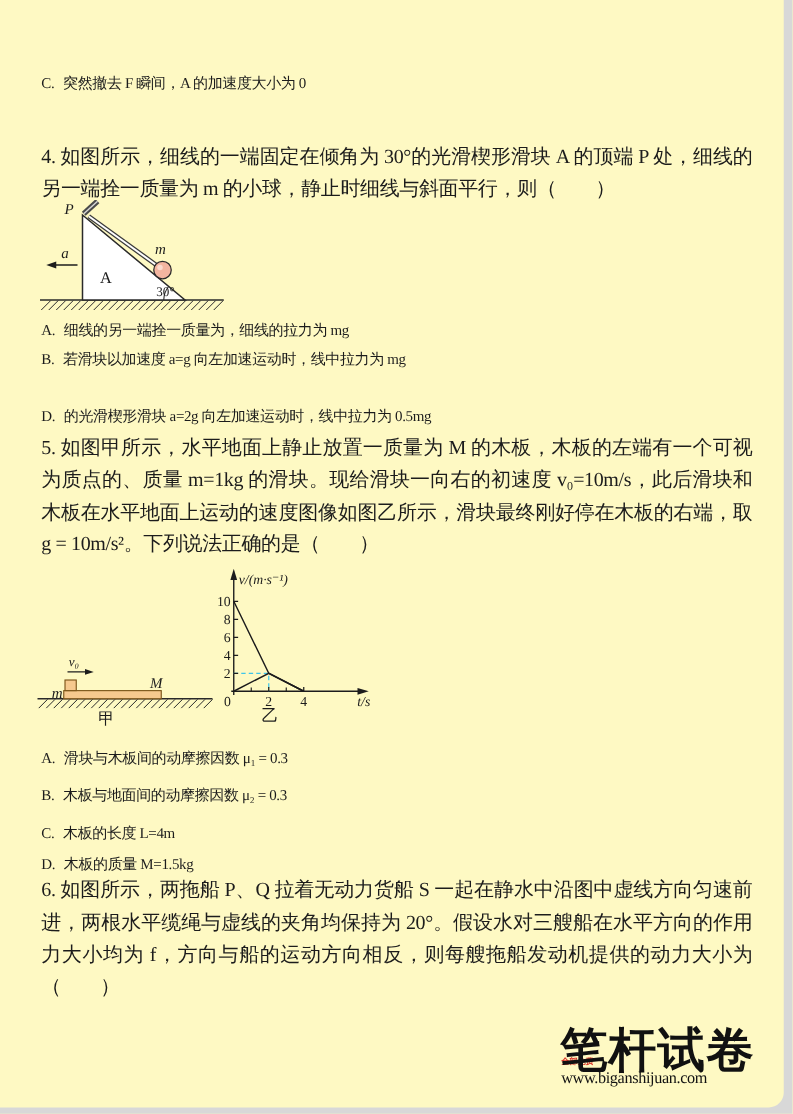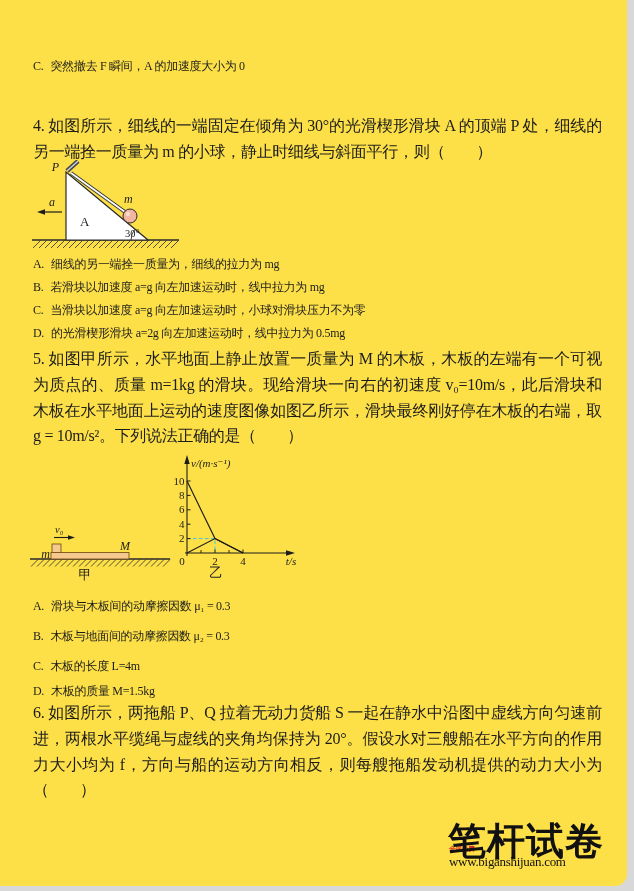--- a/index.html
+++ b/index.html
@@ -4,21 +4,21 @@
 <style>
   html,body{margin:0;padding:0;}
   body{
     width:634px;height:891px;overflow:hidden;position:relative;
     background:#d8d8d8;
     font-family:"Liberation Serif","DejaVu Serif",serif;
     color:#1c1c1c;
   }
   .page{
     position:absolute;left:0;top:0;width:627px;height:886px;
-    background:#fde047;border-bottom-right-radius:12px;
+    background:#fef9c3;border-bottom-right-radius:12px;
   }
   .line{
     position:absolute;left:33px;width:575px;
     font-size:12px;letter-spacing:-0.3px;line-height:1.3;
     white-space:nowrap;
   }
   .stem{
     position:absolute;left:33px;width:569px;
     font-size:16px;letter-spacing:-0.3px;line-height:25.8px;
     text-align:justify;
@@ -105,23 +105,20 @@
     <text x="94" y="43" class="var" font-size="12">m</text>
     <text x="95" y="77" font-size="10.5">30°</text>
   </svg>
 
   <div class="line opt" style="top:257px">
     <span class="ol">A.</span><span>细线的另一端拴一质量为，细线的拉力为 mg</span>
   </div>
   <div class="line opt" style="top:280px">
     <span class="ol">B.</span><span>若滑块以加速度 a=g 向左加速运动时，线中拉力为 mg</span>
   </div>
-  <div class="line opt" style="top:303px">
-    <span class="ol">C.</span><span>当滑块以加速度 a=g 向左加速运动时，小球对滑块压力不为零</span>
-  </div>
   <div class="line opt" style="top:326px">
     <span class="ol">D.</span><span>的光滑楔形滑块 a=2g 向左加速运动时，线中拉力为 0.5mg</span>
   </div>
 
   <div class="stem" style="top:346px">5. 如图甲所示，水平地面上静止放置一质量为 M 的木板，木板的左端有一个可视为质点的、质量 m=1kg 的滑块。现给滑块一向右的初速度 v₀=10m/s，此后滑块和木板在水平地面上运动的速度图像如图乙所示，滑块最终刚好停在木板的右端，取 g = 10m/s²。下列说法正确的是（　　）</div>
 
   <svg class="fig" style="left:28px;top:518px" width="145" height="66" viewBox="0 0 145 66">
     <g>
       <line x1="2" y1="41" x2="142" y2="41" stroke="#2a2a2a" stroke-width="1.3"></line>
       <g>

